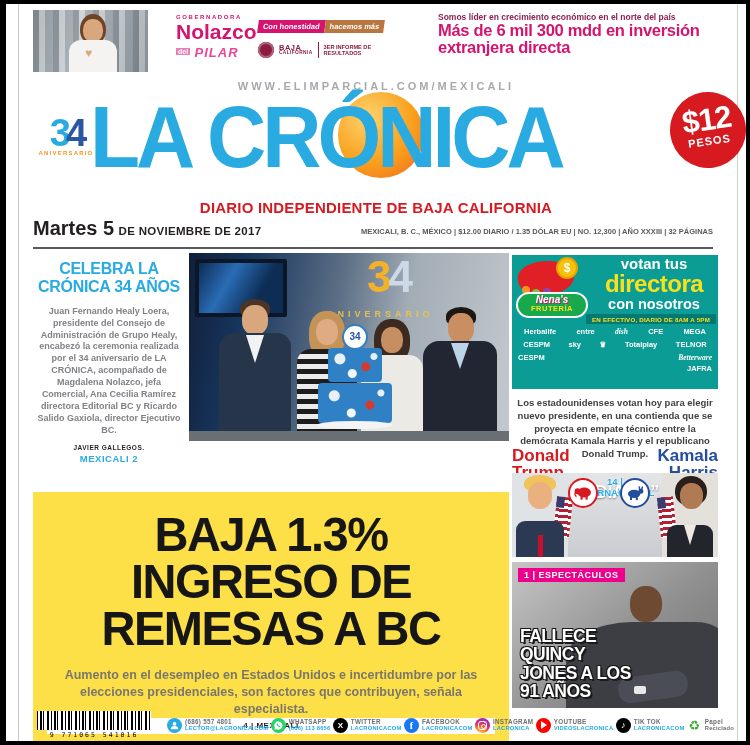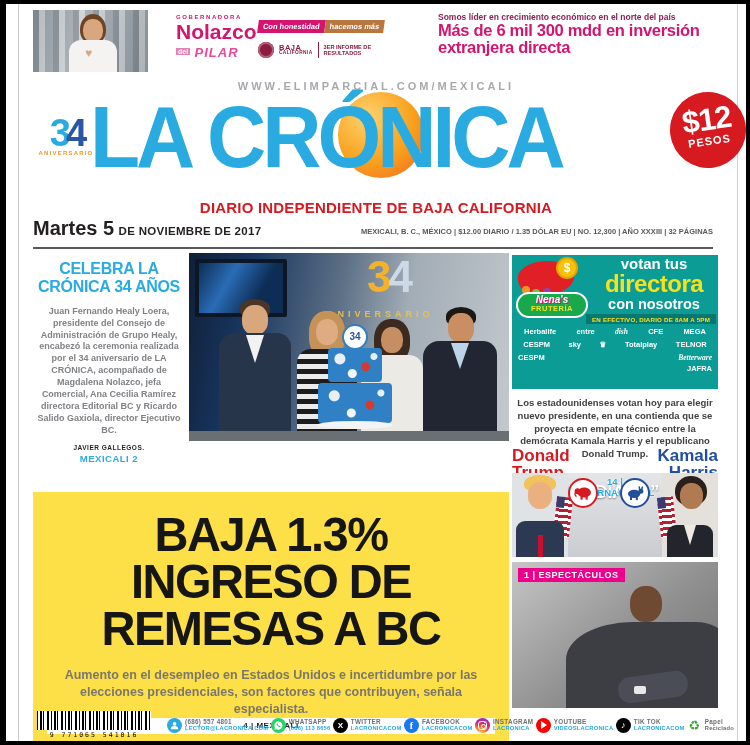--- a/index.html
+++ b/index.html
@@ -450,20 +450,26 @@
           </div>
         </div>
       </div>
 
       <div class="quincy">
         <div class="q-body"></div>
         <div class="q-head"></div>
         <div class="q-arm"></div>
         <div class="q-watch"></div>
         <div class="q-badge">1 | ESPECTÁCULOS</div>
+        <div class="q-title">
+          <div>FALLECE</div>
+          <div>QUINCY</div>
+          <div>JONES A LOS</div>
+          <div>91 AÑOS</div>
+        </div>
       </div>
     </div>
 
     <div class="footerbar">
       <div class="barcode">
         <div class="bc-stripes"></div>
         <div class="bc-num">9 771065 541016</div>
       </div>
       <div class="socials">
         <div class="soc">

